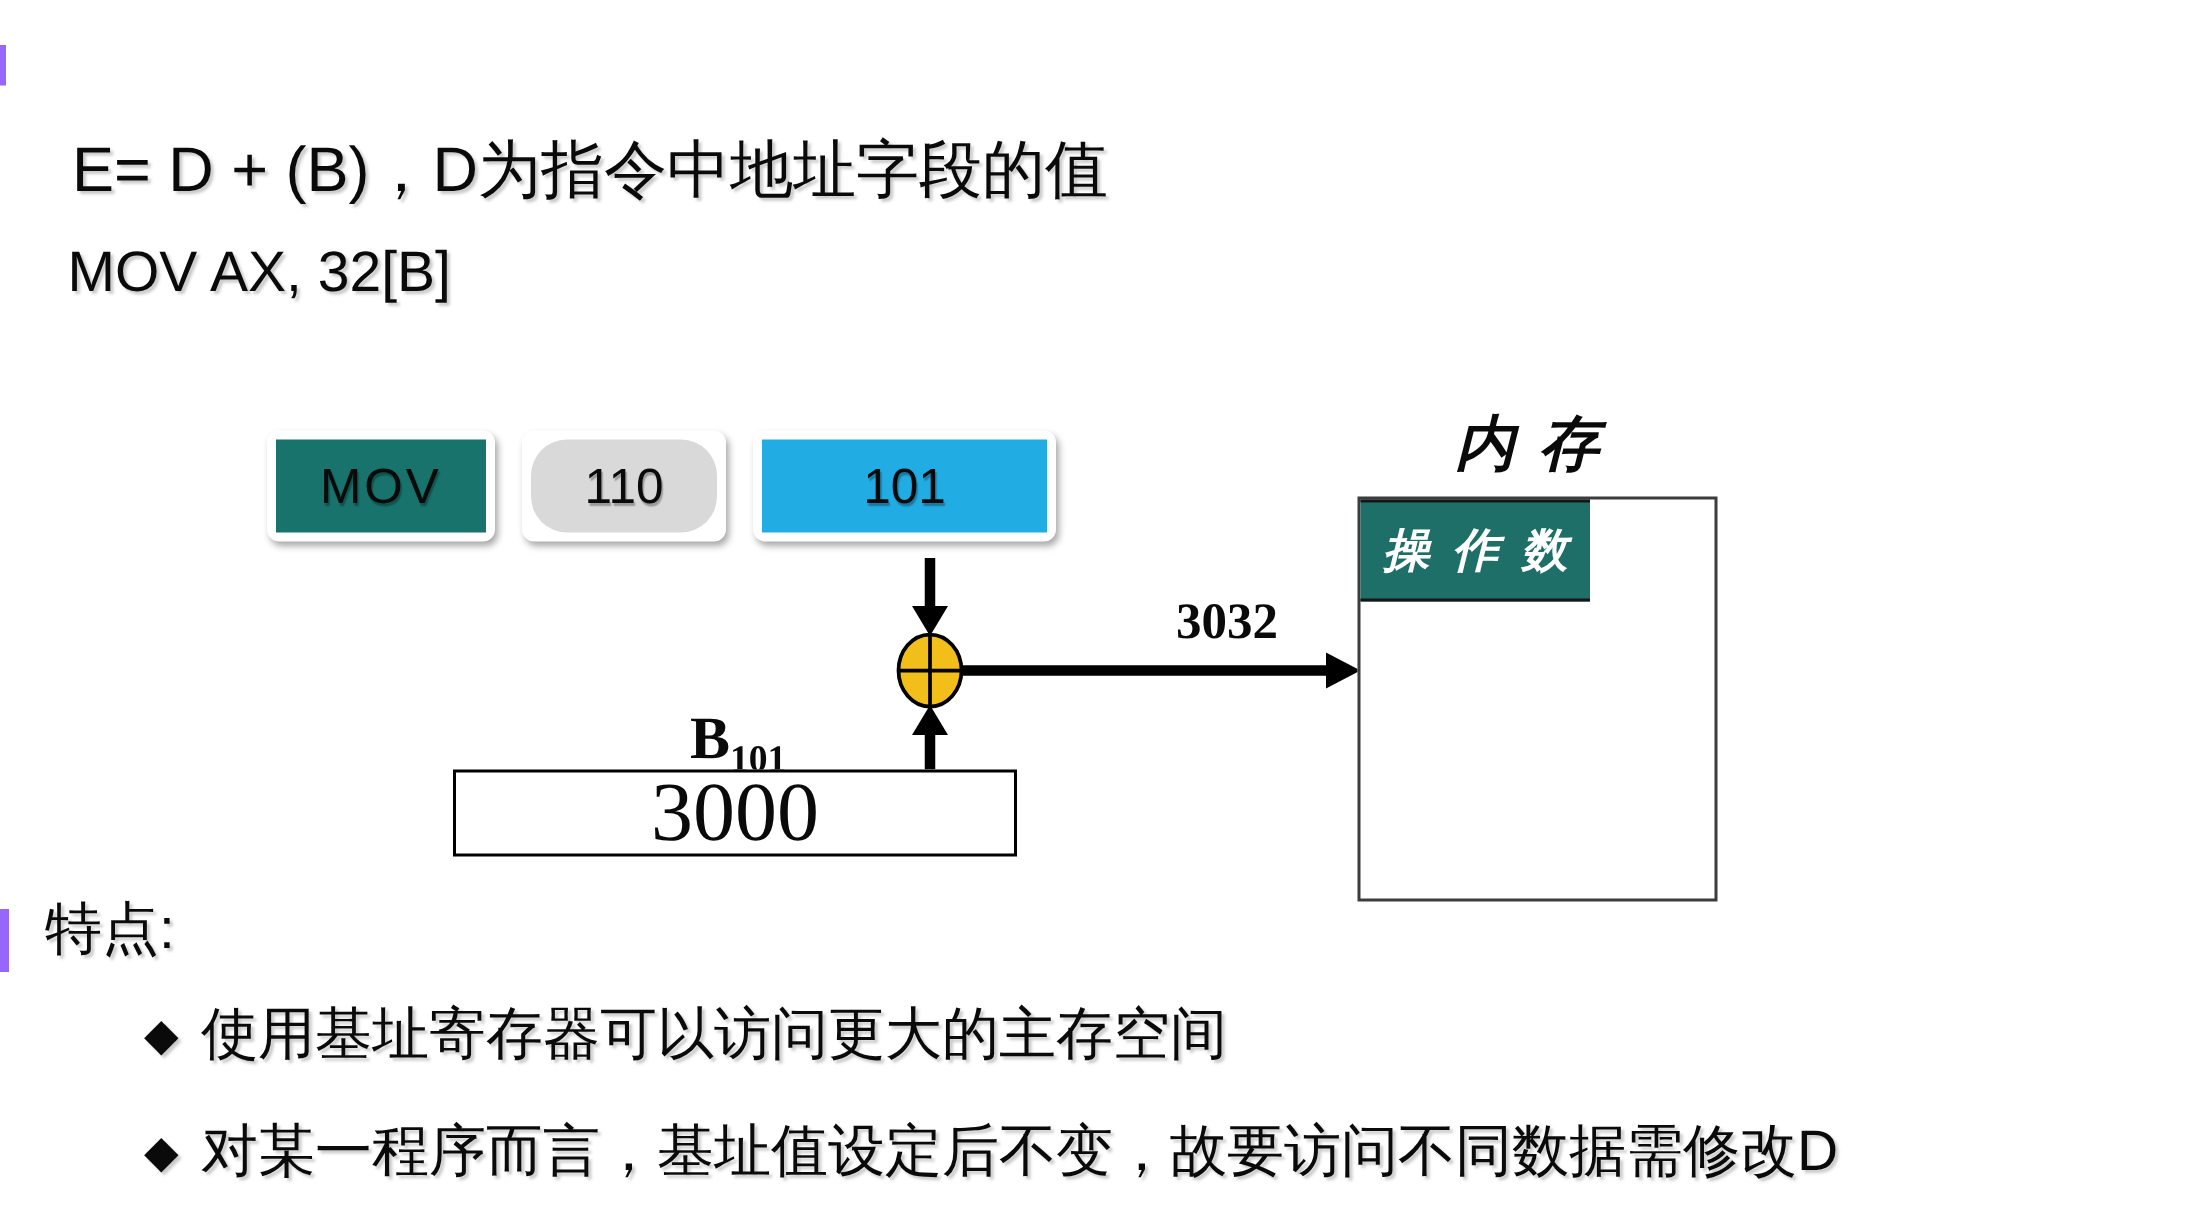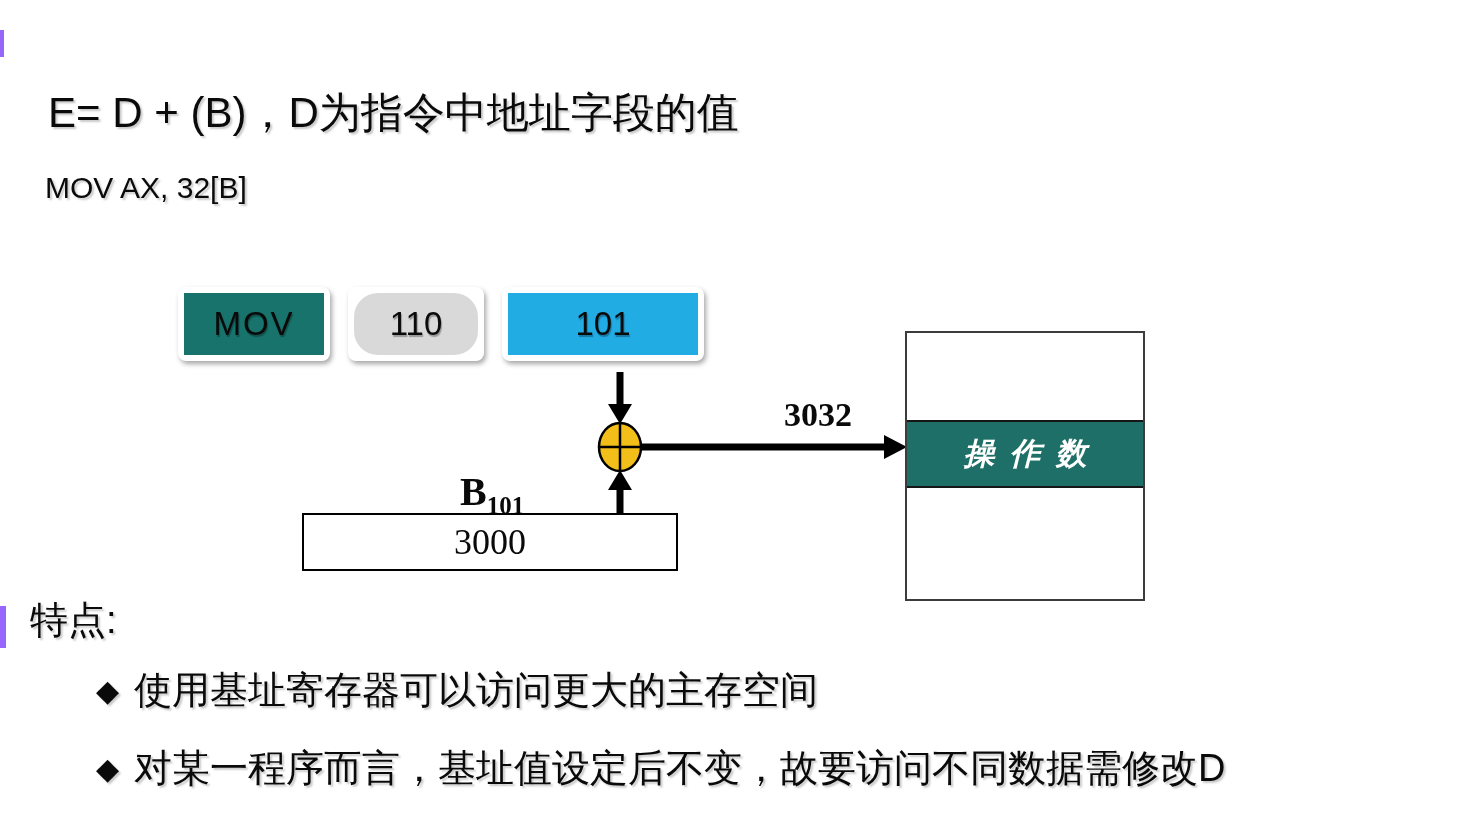--- a/index.html
+++ b/index.html
@@ -4,21 +4,21 @@
 <style>
   html,body{margin:0;padding:0;background:#ffffff;}
   .slide{
     position:relative;width:1470px;height:813px;background:#fff;overflow:hidden;
     font-family:"Liberation Sans","DejaVu Sans",sans-serif;color:#0a0a0a;
   }
   .txt{position:absolute;white-space:nowrap;line-height:1.2;
        text-shadow:2px 2px 2px rgba(100,100,100,.35);}
   .intro{left:16px;top:14px;font-size:40px;}
   .formula{left:48px;top:88px;font-size:42px;}
-  .example{left:45px;top:170px;font-size:30px;}
+  .example{left:45px;top:160px;font-size:38px;}
 
   .pbar{position:absolute;left:0;}
   .pbar1{top:30px;width:4px;height:27px;}
   .pbar2{top:606px;width:6px;height:42px;}
 
   
   .iformat{position:absolute;left:178px;top:287px;display:flex;gap:18px;}
   .seg{background:#fff;border-radius:8px;padding:6px;
        box-shadow:2px 3px 5px rgba(0,0,0,.35);}
   .seg-inner{height:62px;display:flex;align-items:center;justify-content:center;
@@ -32,28 +32,28 @@
 
   .sum{position:absolute;left:728px;top:398px;width:124px;text-align:right;
        font-family:"Liberation Serif","DejaVu Serif",serif;font-weight:bold;
        font-size:34px;line-height:1;white-space:nowrap;}
   .breg{position:absolute;left:460px;top:472px;line-height:1;white-space:nowrap;
        font-family:Liberation Serif, serif;font-weight:bold;font-size:40px;}
   .breg sub{font-size:25px;}
   .box3000{position:absolute;left:302px;top:513px;width:376px;height:58px;
        border:2px solid #000;box-sizing:border-box;background:#fff;
        display:flex;align-items:center;justify-content:center;
-       font-family:"Liberation Serif","DejaVu Serif",serif;font-size:36px;line-height:1;}
+       font-family:"Liberation Serif","DejaVu Serif",serif;font-size:56px;line-height:1;}
 
   .memtitle{position:absolute;left:928px;top:268px;width:196px;text-align:center;
        font-family:"DejaVu Serif","Liberation Serif",serif;font-style:italic;font-weight:bold;
        font-size:40px;letter-spacing:16px;white-space:nowrap;}
   .membox{position:absolute;left:905px;top:331px;width:240px;height:270px;
        border:2px solid #3c3c3c;box-sizing:border-box;background:#fff;
-       display:flex;flex-direction:column;}
+       display:flex;flex-direction:row;}
   .memrow-top{height:87px;}
   .memrow-op{height:68px;box-sizing:border-box;
        border-top:2px solid #161616;border-bottom:2px solid #161616;
        color:#fff;display:flex;align-items:center;justify-content:center;
        font-family:"DejaVu Serif","Liberation Serif",serif;font-style:italic;font-weight:bold;
        font-size:31px;letter-spacing:15px;text-indent:15px;}
   .memrow-bottom{flex:1;}
 
   .tedian{left:30px;top:598px;font-size:38px;}
   .feat{position:absolute;left:96px;display:flex;align-items:center;gap:15px;
@@ -92,20 +92,21 @@
       <ellipse cx="620" cy="447" rx="21" ry="24" stroke="#000" stroke-width="2.5" fill="#F2BE19"></ellipse>
       <line x1="620" y1="423" x2="620" y2="471" stroke="#000" stroke-width="2.5"></line>
       <line x1="599" y1="447" x2="641" y2="447" stroke="#000" stroke-width="2.5"></line>
     </g>
   </svg>
 
   <div class="sum">3032</div>
   <div class="breg"><span>B</span><sub>101</sub></div>
   <div class="box3000">3000</div>
 
+  <div class="memtitle">内存</div>
   <div class="membox">
     <div class="memrow-top"></div>
     <div class="memrow-op" style="background-color: rgb(30, 111, 103);">操作数</div>
     <div class="memrow-bottom"></div>
   </div>
 
   <div class="pbar pbar2" style="background-color: rgb(151, 103, 252);"></div>
   <div class="txt tedian">特点:</div>
 
   <div class="feat f1">

